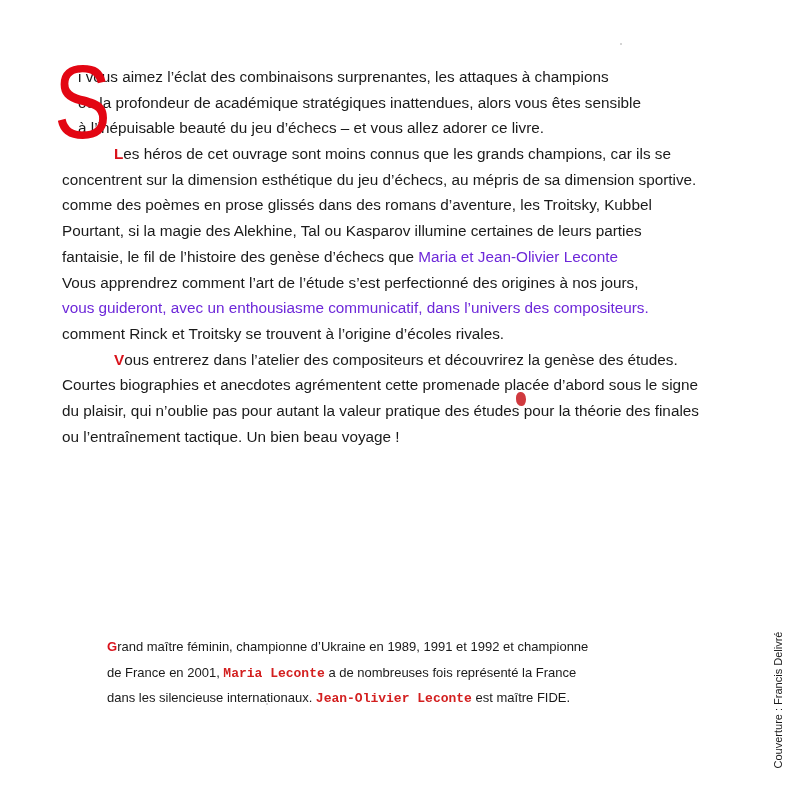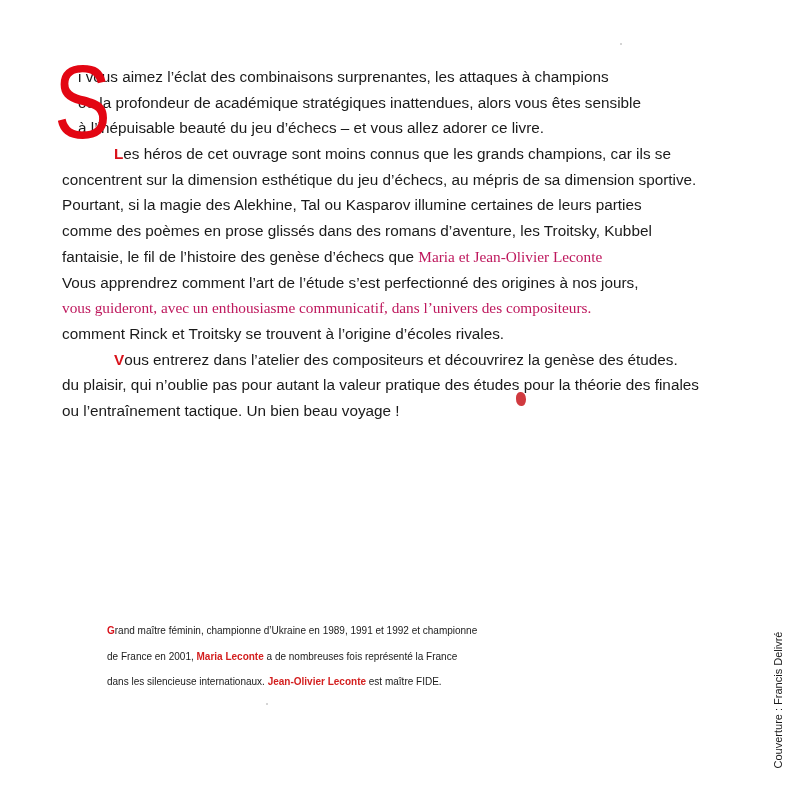--- a/index.html
+++ b/index.html
@@ -12,23 +12,23 @@
     .line { height: 25.7px; line-height: 25.7px; white-space: nowrap; }
     .drop-cap {
       position: absolute; left: -8px; top: -4px;
       font-family: "Liberation Sans", sans-serif; color: #e30613;
       font-size: 104px; line-height: 84px; font-weight: normal;
       transform: scaleX(0.82); transform-origin: left top;
     }
     .first-lines { padding-left: 16px; }
     .indent { padding-left: 52px; }
     .red-initial { color: #d9121b; font-weight: bold; }
-    .red-text { color: #be185d; font-family: Liberation Serif, serif; }
-    .red-bold { color: #d31f1f; font-weight: bold; }
-    .bio { position: absolute; left: 107px; top: 618px; width: 640px; font-size: 10px; }
+    .red-text { color: #6d28d9; }
+    .red-bold { color: #d31f1f; font-weight: bold; font-family: Liberation Mono, monospace; }
+    .bio { position: absolute; left: 107px; top: 634px; width: 640px; font-size: 13px; }
     .bio .line { height: 25.5px; line-height: 25.5px; }
     .credit {
       position: absolute; left: 778px; top: 700px; font-size: 11px; color: #1a1a1a;
       transform: translate(-50%, -50%) rotate(-90deg); white-space: nowrap;
     }
     .stain {
       position: absolute; left: 516px; top: 392px; width: 10px; height: 14px;
       background: #c8171d; border-radius: 40% 50% 45% 50%; opacity: 0.85;
     }
     .speck { position: absolute; width: 2px; height: 2px; background: #c7c7c7; border-radius: 50%; }
@@ -43,33 +43,34 @@
     <div style="position:relative;">
       <span class="drop-cap">S</span>
       <div class="line first-lines">i vous aimez l’éclat des combinaisons surprenantes, les attaques à champions</div>
       <div class="line first-lines">ou la profondeur de académique stratégiques inattendues, alors vous êtes sensible</div>
       <div class="line first-lines">à l’inépuisable beauté du jeu d’échecs – et vous allez adorer ce livre.</div>
     </div>
 
     <div>
       <div class="line indent"><span class="red-initial">L</span><span>es héros de cet ouvrage sont moins connus que les grands champions, car ils se</span></div>
       <div class="line">concentrent sur la dimension esthétique du jeu d’échecs, au mépris de sa dimension sportive.</div>
+      <div class="line">comme des poèmes en prose glissés dans des romans d’aventure, les Troitsky, Kubbel</div>
       <div class="line">Pourtant, si la magie des Alekhine, Tal ou Kasparov illumine certaines de leurs parties</div>
-      <div class="line">comme des poèmes en prose glissés dans des romans d’aventure, les Troitsky, Kubbel</div>
     </div>
 
     <div>
       <div class="line"><span>fantaisie, le fil de l’histoire des genèse d’échecs que </span><span class="red-text">Maria et Jean-Olivier Leconte</span></div>
       <div class="line">Vous apprendrez comment l’art de l’étude s’est perfectionné des origines à nos jours,</div>
       <div class="line red-text">vous guideront, avec un enthousiasme communicatif, dans l’univers des compositeurs.</div>
       <div class="line">comment Rinck et Troitsky se trouvent à l’origine d’écoles rivales.</div>
     </div>
 
     <div>
       <div class="line indent"><span class="red-initial">V</span><span>ous entrerez dans l’atelier des compositeurs et découvrirez la genèse des études.</span></div>
+      <div class="line">Courtes biographies et anecdotes agrémentent cette promenade placée d’abord sous le signe</div>
       <div class="line">du plaisir, qui n’oublie pas pour autant la valeur pratique des études pour la théorie des finales</div>
       <div class="line">ou l’entraînement tactique. Un bien beau voyage !</div>
     </div>
   </div>
 
   <div class="bio">
     <div class="line"><span class="red-initial">G</span><span>rand maître féminin, championne d’Ukraine en 1989, 1991 et 1992 et championne</span></div>
     <div class="line"><span>de France en 2001, </span><span class="red-bold">Maria Leconte</span><span> a de nombreuses fois représenté la France</span></div>
     <div class="line"><span>dans les silencieuse internationaux. </span><span class="red-bold">Jean-Olivier Leconte</span><span> est maître FIDE.</span></div>
   </div>

